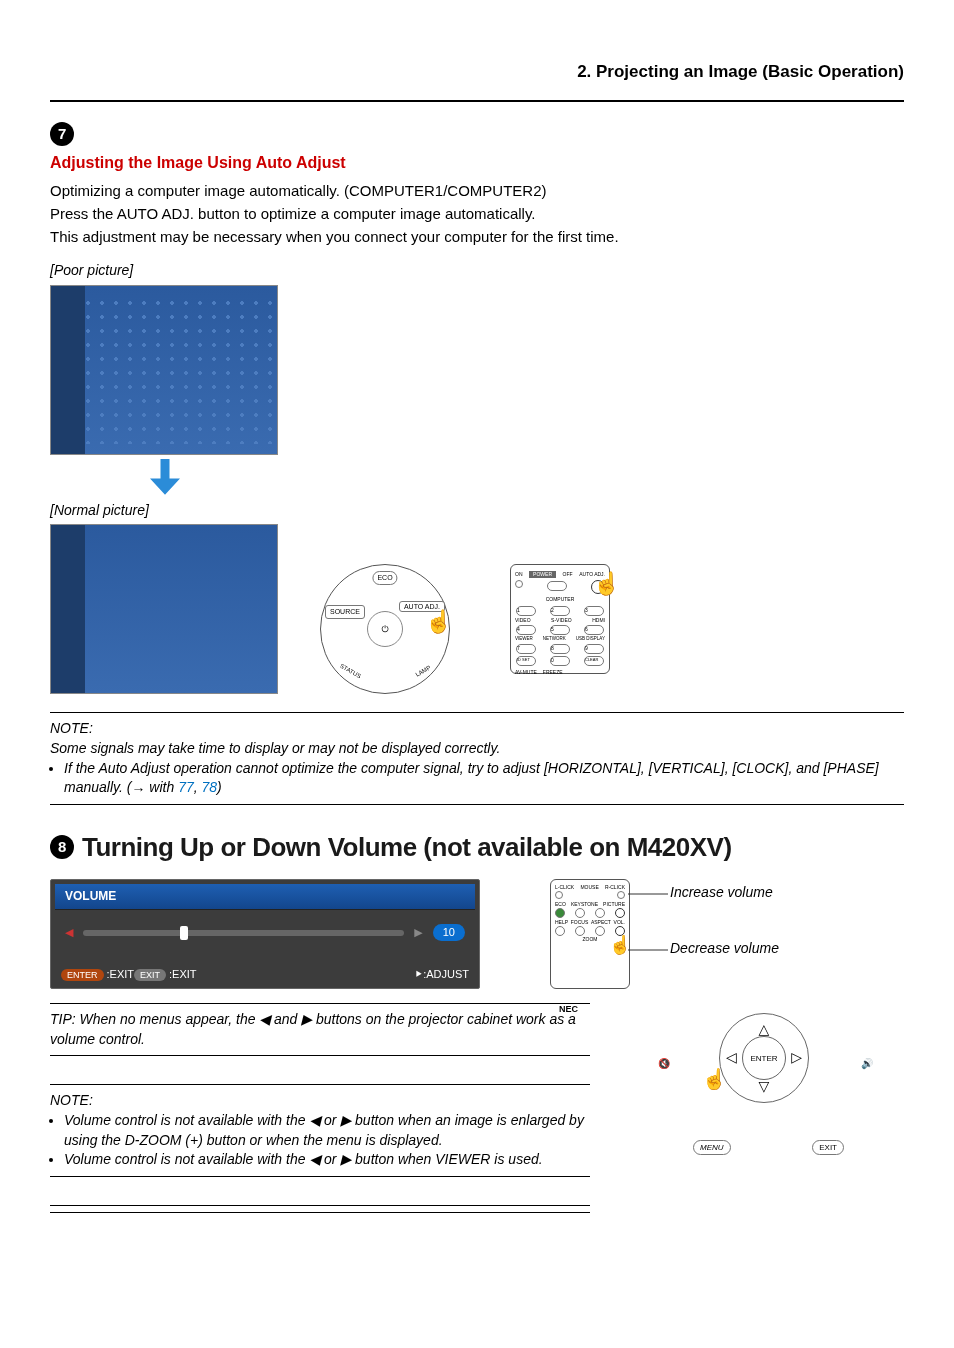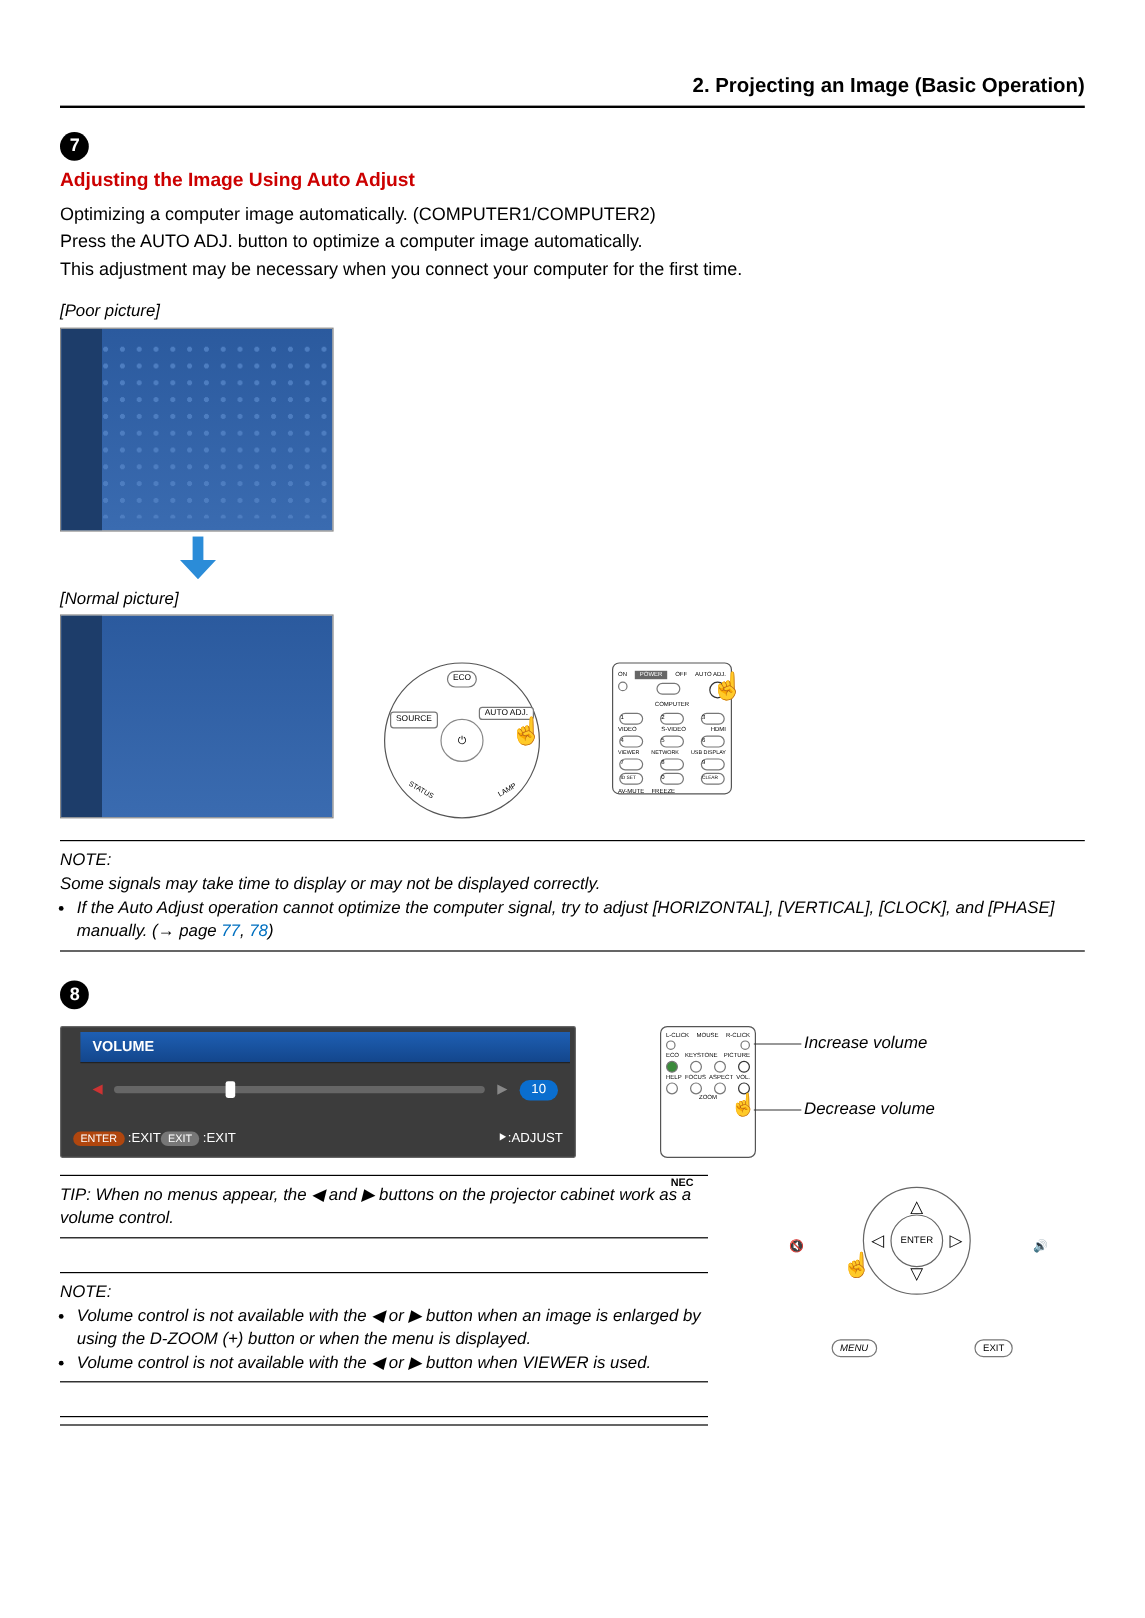--- a/index.html
+++ b/index.html
@@ -15,21 +15,21 @@
       padding: 60px 50px 40px;
       color: #000;
       font-size: 14px;
       line-height: 1.4;
     }
     .chapter-title {
       font-weight: bold;
       font-size: 17px;
       text-align: right;
       border-bottom: 2px solid #000;
-      padding-bottom: 4px;
+      padding-bottom: 16px;
       margin-bottom: 20px;
     }
     .section-title {
       font-size: 26px;
       font-weight: 900;
       color: #1a1a1a;
       margin-bottom: 6px;
       display: flex;
       align-items: center;
       gap: 8px;
@@ -181,21 +181,20 @@
     }
     .vol-osd {
       width: 430px;
       height: 110px;
       background: #3c3c3c;
       border: 1px solid #666;
       color: #ccc;
       border-radius: 2px;
       position: relative;
       font-size: 12px;
-      padding-left: 12px;
     }
     .vol-osd-header {
       background: linear-gradient(#1e5fb3, #13468c);
       color: #fff;
       padding: 4px 10px;
       font-size: 12px;
       font-weight: bold;
       border-bottom: 1px solid #222;
       margin: 4px;
     }
@@ -421,29 +420,30 @@
     </div>
   </div>
 </div>
 
 <hr class="heavy">
 <div class="note-block">
   <div>NOTE:</div>
   <div>Some signals may take time to display or may not be displayed correctly.</div>
   <ul>
     <li>
-      <span>If the Auto Adjust operation cannot optimize the computer signal, try to adjust [HORIZONTAL], [VERTICAL], [CLOCK], and [PHASE] manually. (</span><span>→</span><span> page </span><span class="link">77</span><span>, </span><span class="link">78</span><span>)</span>
+      <span>If the Auto Adjust operation cannot optimize the computer signal, try to adjust [HORIZONTAL], [VERTICAL], [CLOCK], and [PHASE] manually. (</span><span>→</span><span> with </span><span class="link">77</span><span>, </span><span class="link">78</span><span>)</span>
     </li>
   </ul>
 </div>
 <hr class="thin">
 
 <div class="volume-section">
   <div class="section-title">
     <span class="circle-num">8</span>
+    <span>Turning Up or Down Volume (not available on M420XV)</span>
   </div>
 
   <div class="vol-row">
     <div class="vol-osd">
       <div class="vol-osd-header">VOLUME</div>
       <div class="vol-body">
         <span class="tri" style="color:#c33;">◀</span>
         <div class="vol-slider">
           <div class="vol-thumb"></div>
         </div>

